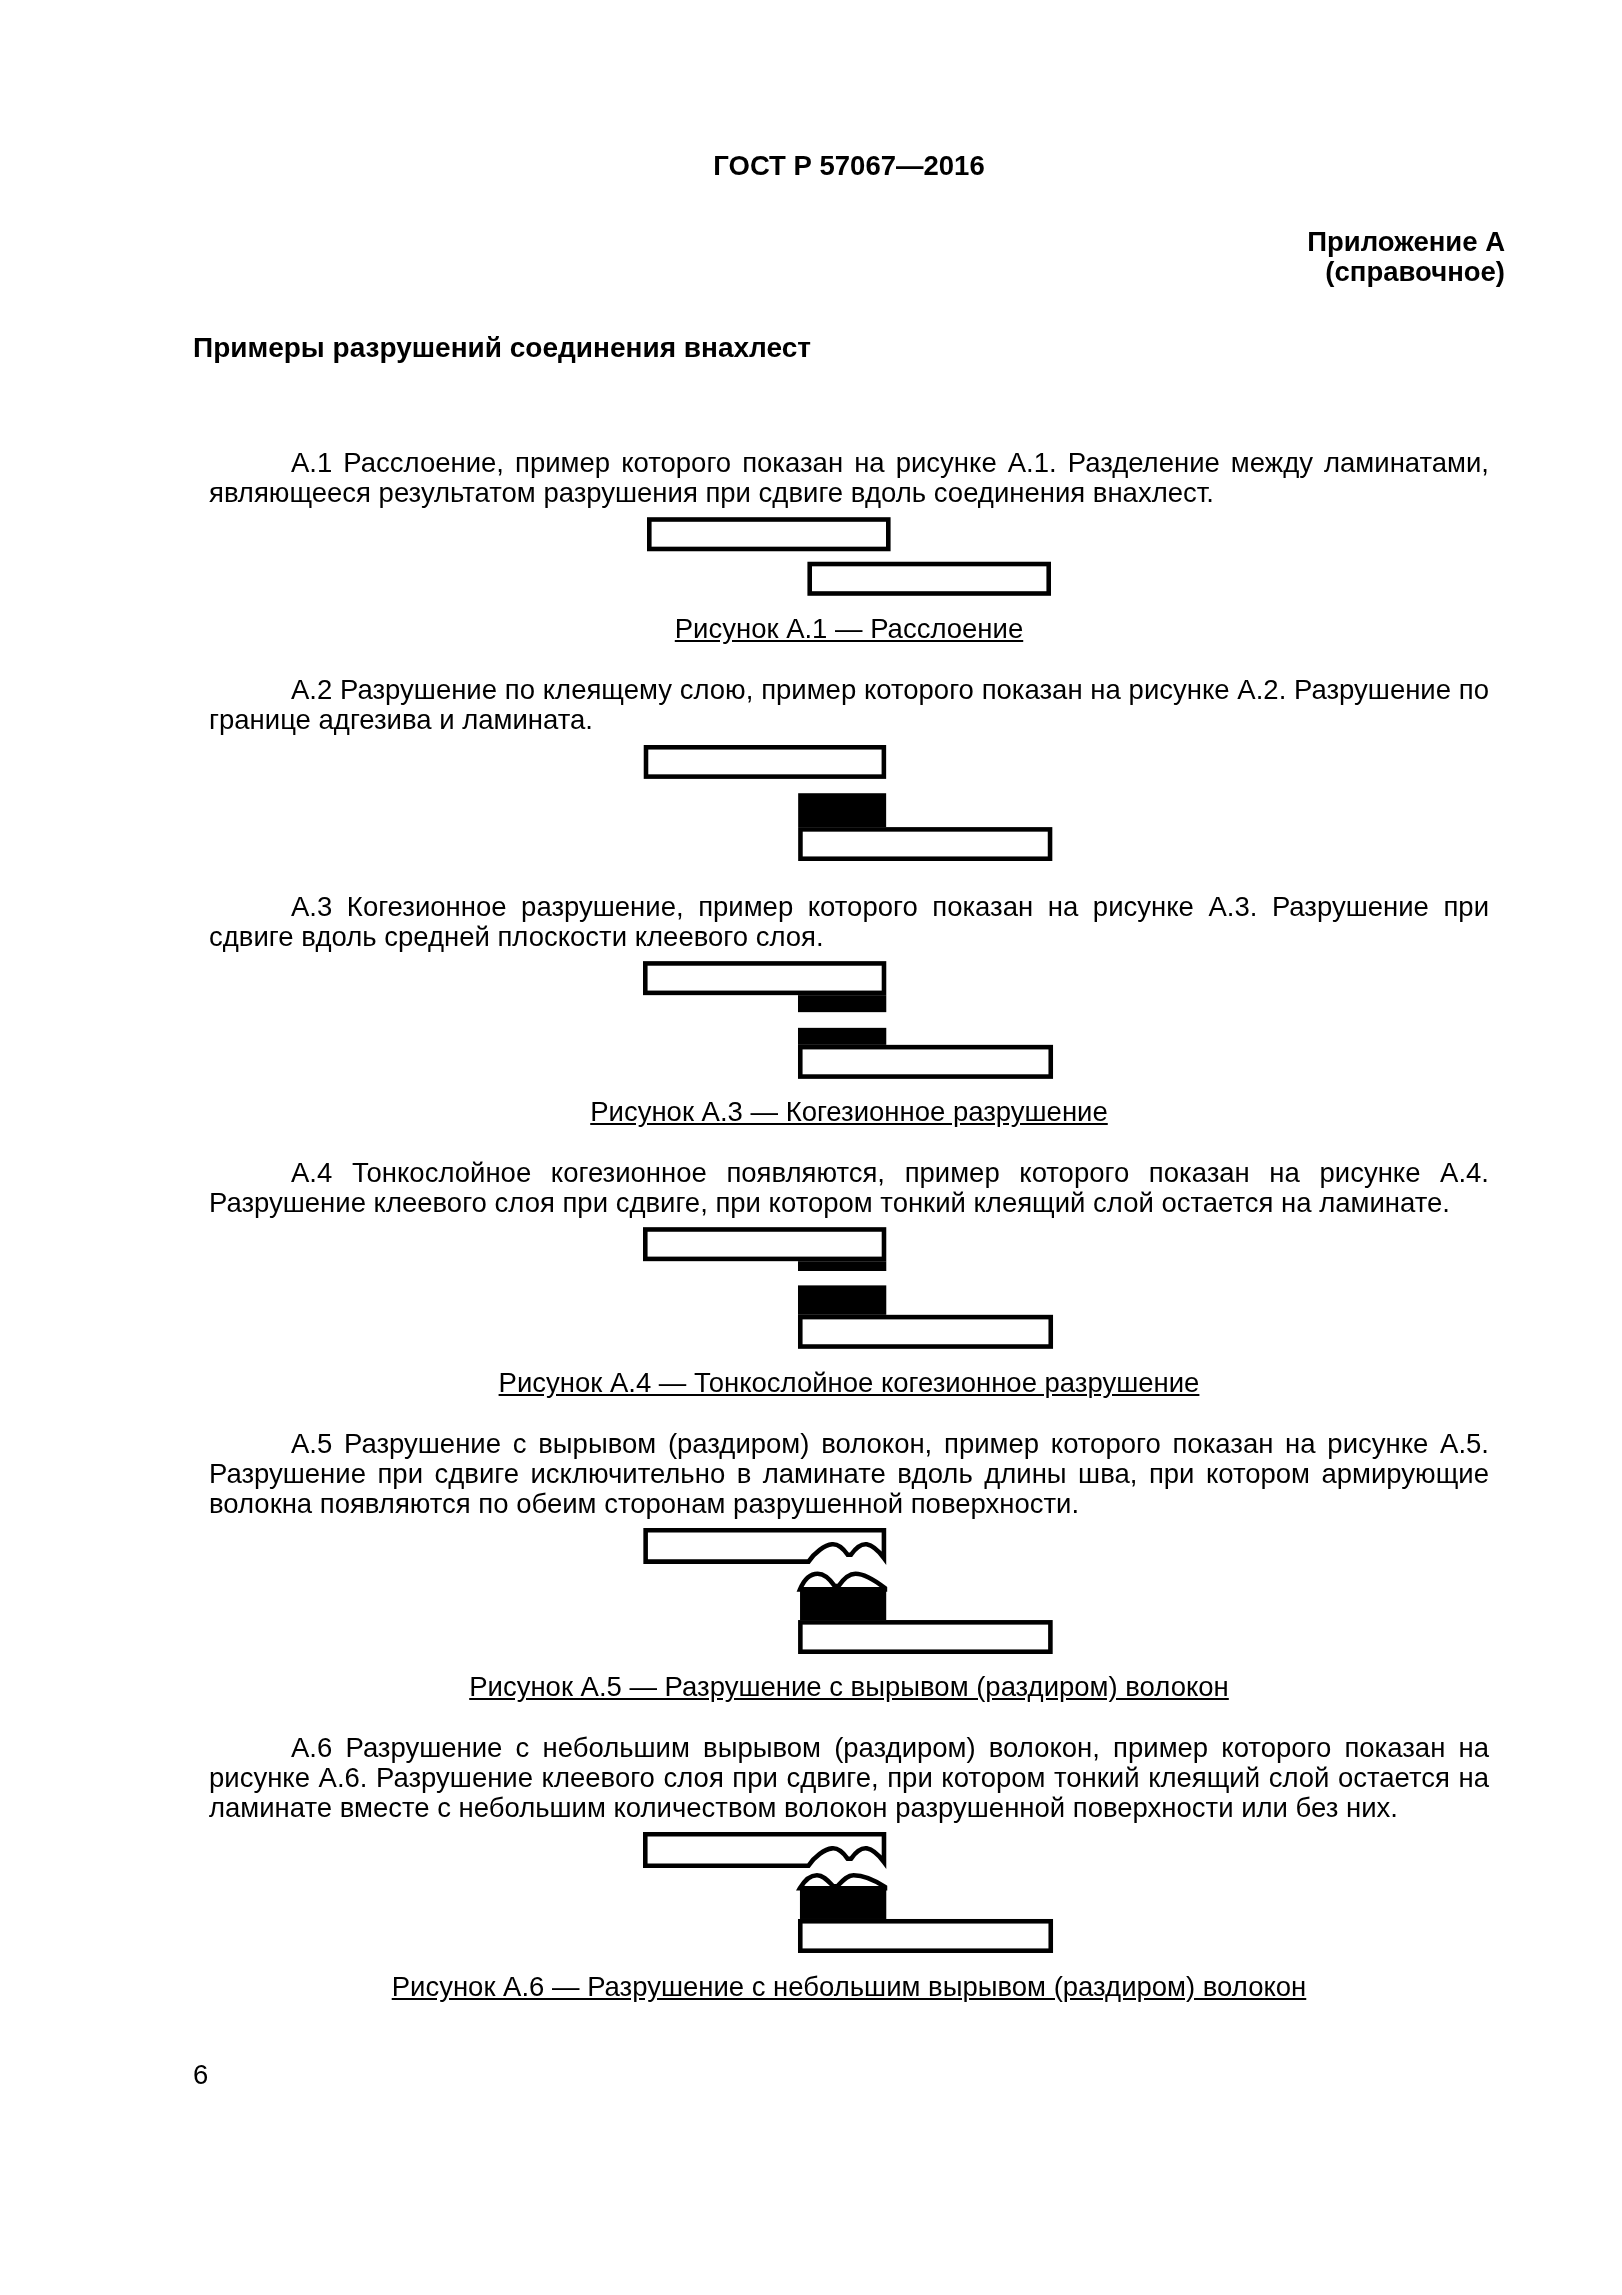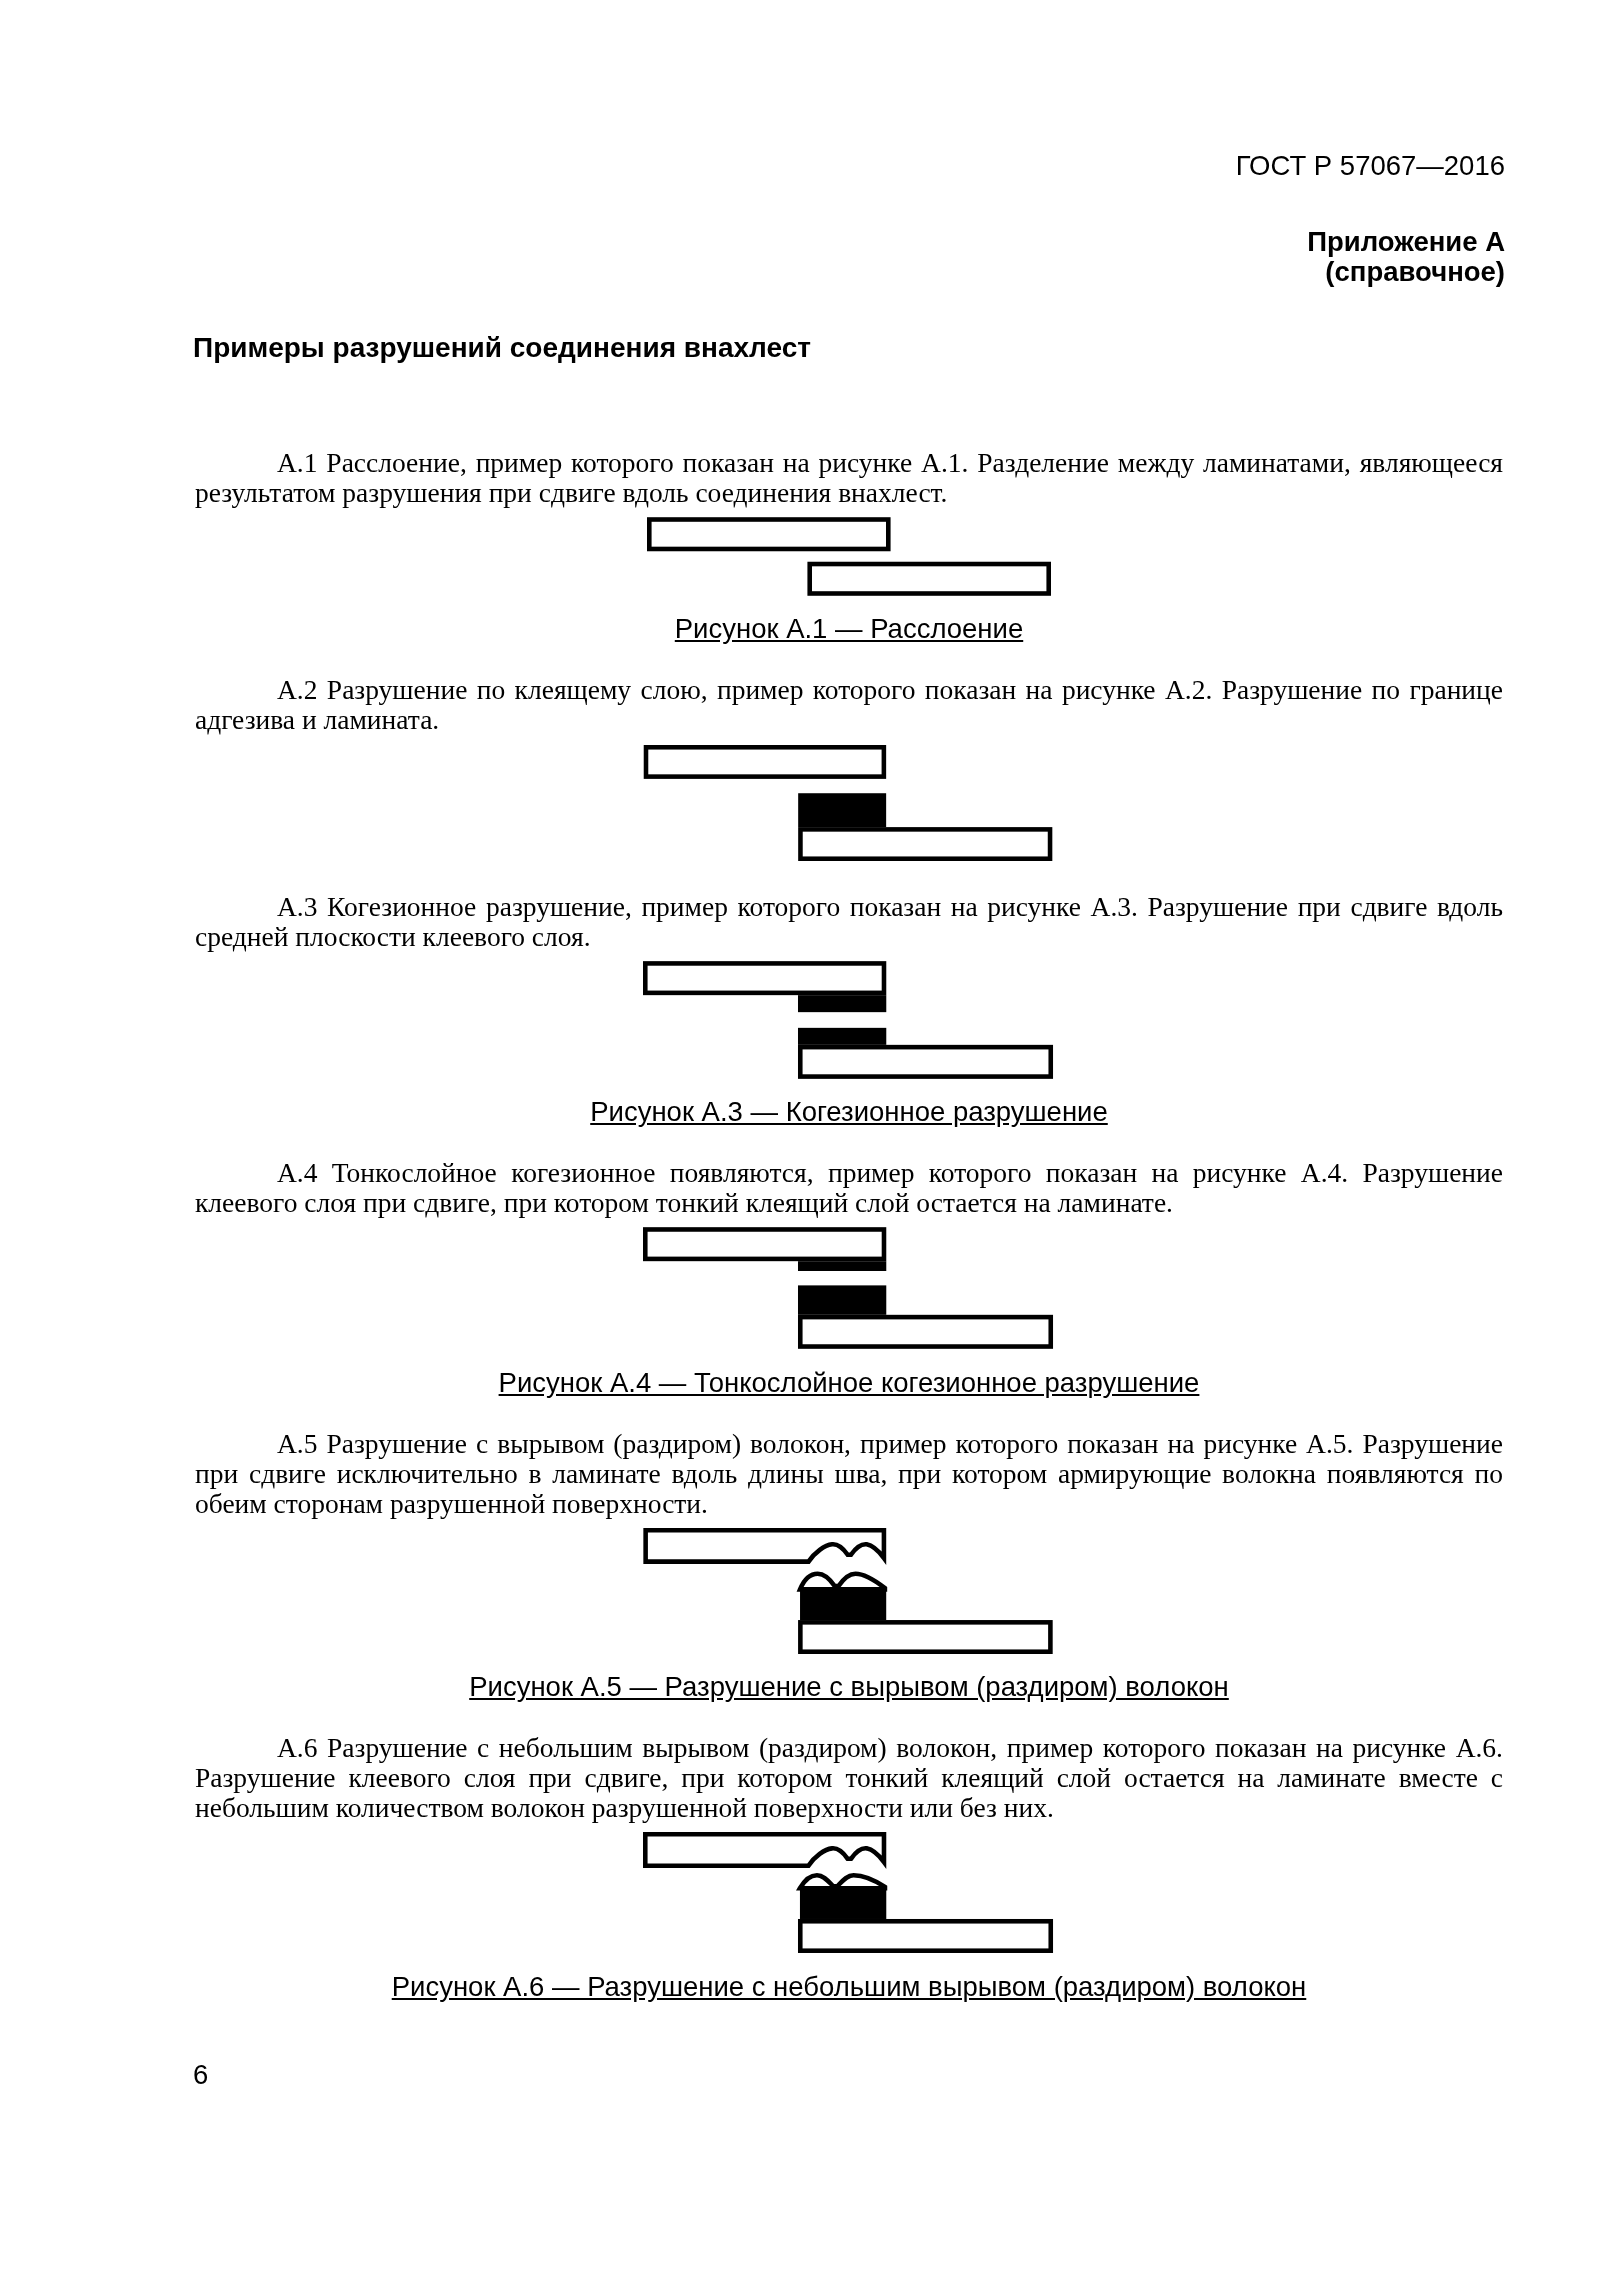--- a/index.html
+++ b/index.html
@@ -4,24 +4,24 @@
 <style>
   html, body { margin:0; padding:0; }
   body {
     width:1623px; height:2295px;
     background:#ffffff; color:#000000;
     font-family:"Liberation Sans", sans-serif;
     font-size:27.5px; line-height:30px;
     position:relative; box-sizing:border-box;
     padding:151px 118px 0 193px;
   }
-  .doc-header { font-weight:normal; text-align:right; }
+  .doc-header { font-weight:bold; text-align:center; }
   .appendix-head { text-align:right; font-weight:bold; margin-top:46px; }
   .doc-title { text-align:left; font-weight:bold; font-size:28px; margin:46px 0 0; }
-  section p.para { text-align:justify; text-indent:82px; margin:31px 2px 0;font-family:Liberation Serif, serif; }
+  section p.para { text-align:justify; text-indent:82px; margin:31px 16px 0; }
   section.first p.para { margin-top:85px; }
   .fig { margin:9.2px 0 0; text-align:center; }
   .fig svg { display:inline-block; vertical-align:top; }
   .caption { text-align:center; margin:18.3px 0 0;text-decoration:underline; }
   .page-num { position:absolute; left:193px; top:2060px; }
   .lam { fill:#ffffff; stroke:#000000; stroke-width:7; }
   .adh { fill:#000000; stroke:none; }
   .wavy { fill:#ffffff; stroke:#000000; stroke-width:7; }
 </style>
 </head>

